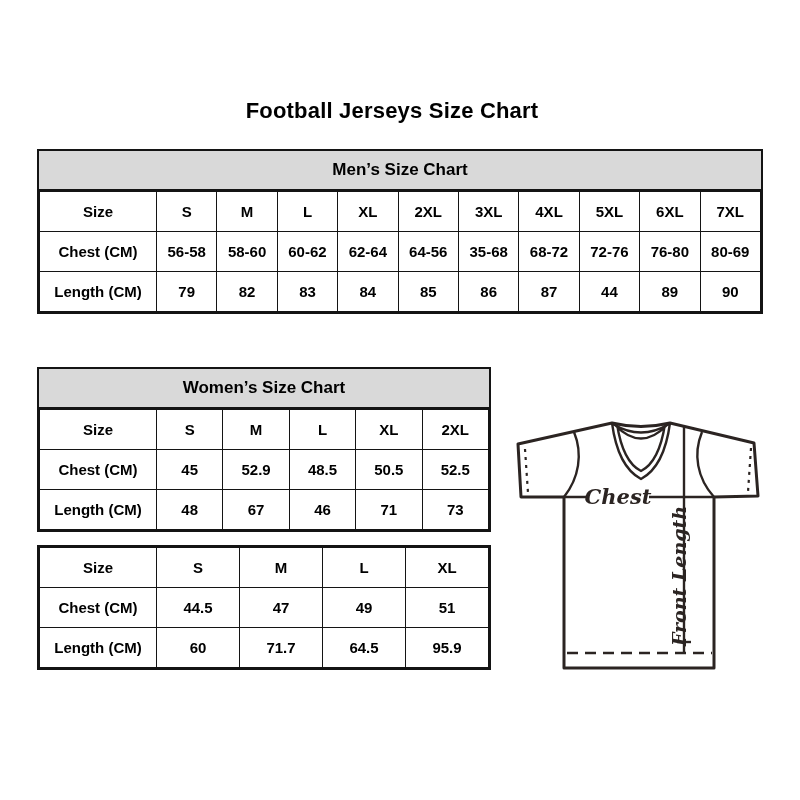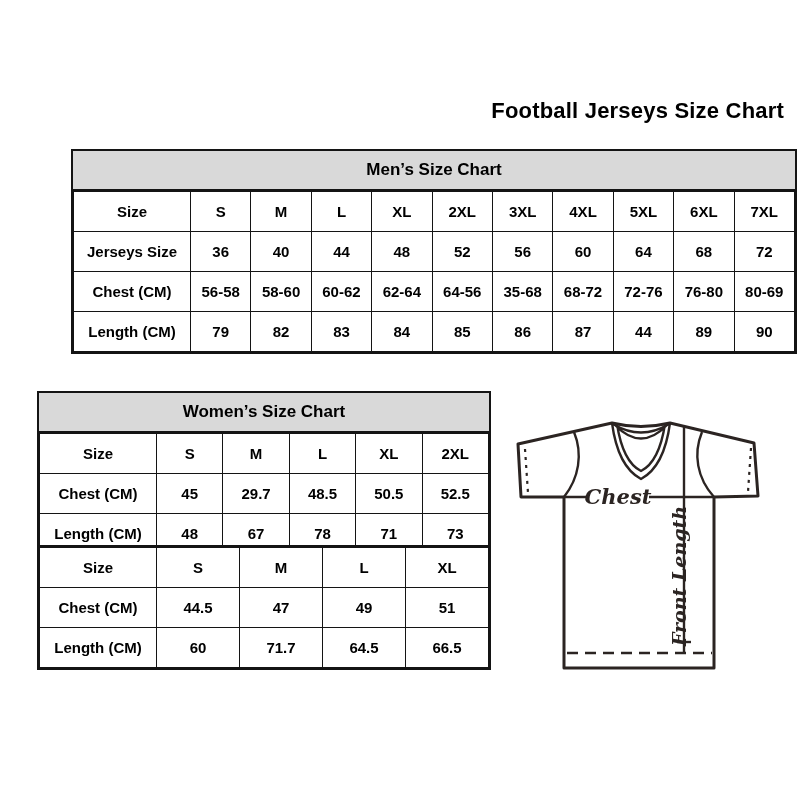--- a/index.html
+++ b/index.html
@@ -1,28 +1,28 @@
 <!DOCTYPE html>
 <html><head>
 <meta charset="utf-8">
 <style>
   html,body{margin:0;padding:0;background:#ffffff;}
   .canvas{position:relative;width:800px;height:800px;background:#ffffff;overflow:hidden;
           font-family:"Liberation Sans",sans-serif;color:#000;}
-  .page-title{position:absolute;top:98px;left:0;width:784px;margin:0;text-align:right;
+  .page-title{position:absolute;top:98px;left:0;width:784px;margin:0;text-align:center;
               font-size:22px;font-weight:bold;letter-spacing:0.2px;}
   .size-table{position:absolute;border:2px solid #141414;background:#fff;}
   .size-table .ttl{height:38px;line-height:38px;text-align:center;font-weight:bold;
                    font-size:17px;background:#d9d9d9;border-bottom:2px solid #141414;}
   .size-table table{border-collapse:collapse;table-layout:fixed;width:100%;}
   .size-table td{border:1.5px solid #141414;text-align:center;vertical-align:middle;
                  font-weight:bold;font-size:15px;height:39px;padding:0 2px;overflow:hidden;}
   .size-table tr td:first-child{width:112px;}
-  #men-table{left:37px;top:149px;width:722px;margin-left:34px;}
-  #women-table{left:37px;top:367px;width:450px;margin-top:24px;}
+  #men-table{left:37px;top:149px;width:722px;}
+  #women-table{left:37px;top:367px;width:450px;}
   #youth-table{left:37px;top:545px;width:450px;}
   .jersey{position:absolute;left:498px;top:408px;width:280px;height:270px;}
   .jersey .serif-label{font-family:"DejaVu Serif",serif;font-style:italic;font-weight:bold;
                        fill:#2b2422;}
 </style>
 </head>
 <body>
 
 <div class="canvas">
 
@@ -37,33 +37,20 @@
             <td>S</td>
             <td>M</td>
             <td>L</td>
             <td>XL</td>
             <td>2XL</td>
             <td>3XL</td>
             <td>4XL</td>
             <td>5XL</td>
             <td>6XL</td>
             <td>7XL</td>
-          </tr>
-          <tr>
-            <td>Jerseys Size</td>
-            <td>36</td>
-            <td>40</td>
-            <td>44</td>
-            <td>48</td>
-            <td>52</td>
-            <td>56</td>
-            <td>60</td>
-            <td>64</td>
-            <td>68</td>
-            <td>72</td>
           </tr>
           <tr>
             <td>Chest (CM)</td>
             <td>56-58</td>
             <td>58-60</td>
             <td>60-62</td>
             <td>62-64</td>
             <td>64-56</td>
             <td>35-68</td>
             <td>68-72</td>
@@ -96,30 +83,30 @@
             <td>Size</td>
             <td>S</td>
             <td>M</td>
             <td>L</td>
             <td>XL</td>
             <td>2XL</td>
           </tr>
           <tr>
             <td>Chest (CM)</td>
             <td>45</td>
-            <td>29.7</td>
+            <td>52.9</td>
             <td>48.5</td>
             <td>50.5</td>
             <td>52.5</td>
           </tr>
           <tr>
             <td>Length (CM)</td>
             <td>48</td>
             <td>67</td>
-            <td>78</td>
+            <td>46</td>
             <td>71</td>
             <td>73</td>
           </tr>
         </tbody>
     </table>
   </div>
 
   <div class="size-table" id="youth-table">
     <table>
       <tbody>
@@ -135,21 +122,21 @@
             <td>44.5</td>
             <td>47</td>
             <td>49</td>
             <td>51</td>
           </tr>
           <tr>
             <td>Length (CM)</td>
             <td>60</td>
             <td>71.7</td>
             <td>64.5</td>
-            <td>66.5</td>
+            <td>95.9</td>
           </tr>
         </tbody>
     </table>
   </div>
 
   <svg class="jersey" viewBox="0 0 280 270" fill="none" stroke="#2b2422" stroke-linejoin="round" stroke-linecap="butt">
 
     <path stroke-width="3" fill="#ffffff" d="M 114,15 L 20,36 L 23,89 L 66,89 L 66,260 L 216,260 L 216,89 L 260,88 L 256,35 L 172,15 Q 143,22 114,15 Z"></path>
 
     <path stroke-width="2.4" d="M 115,16 Q 143,33 171,16

